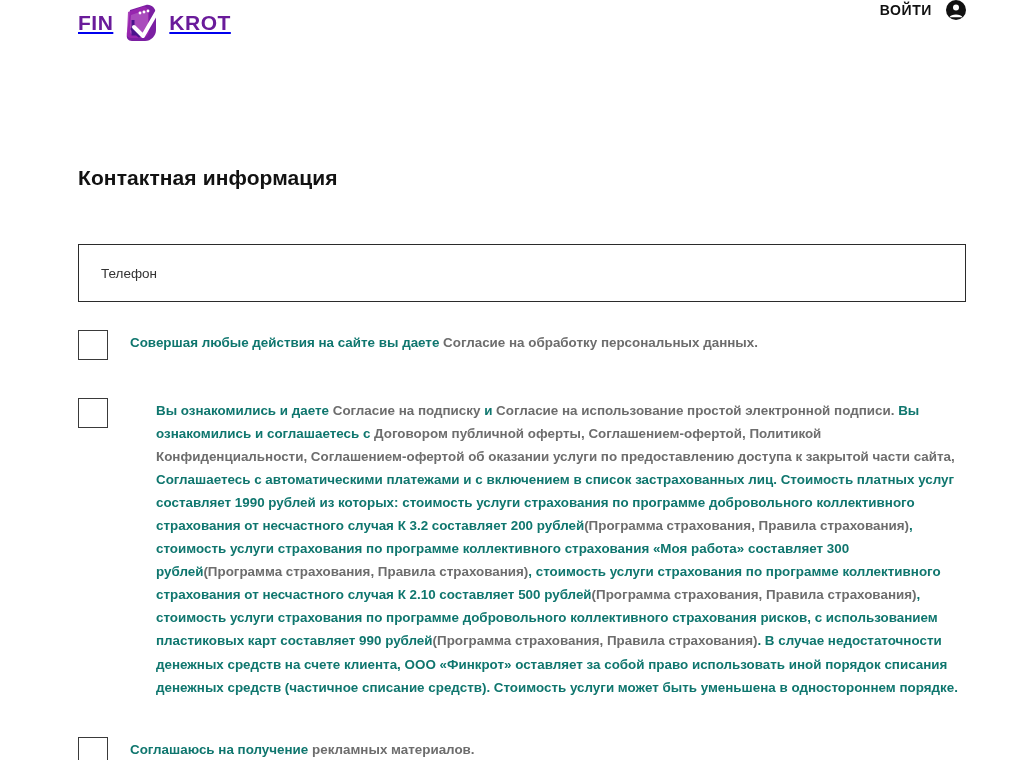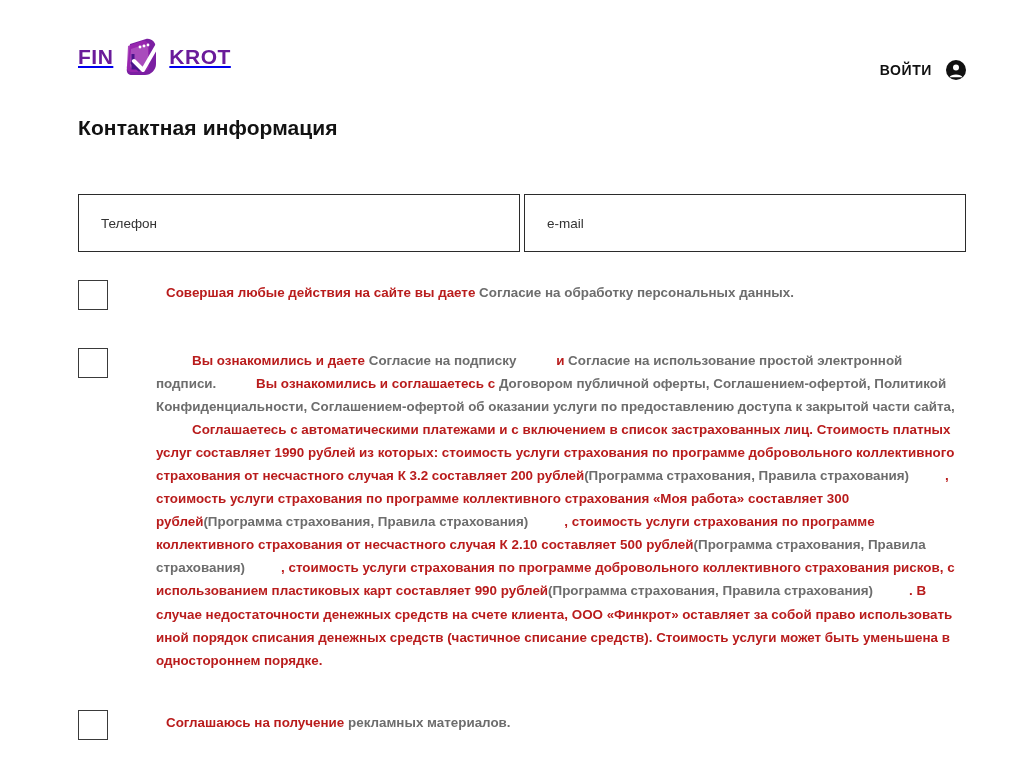--- a/index.html
+++ b/index.html
@@ -15,21 +15,21 @@
     font-family: "Liberation Sans", "DejaVu Sans", sans-serif;
     color: #1a1a1a;
     overflow: hidden;
   }
 
   
   .site-header {
     height: 80px;
     padding: 0 58px 0 78px;
     display: flex;
-    align-items: flex-end;
+    align-items: flex-start;
     justify-content: space-between;
   }
   .logo {
     display: flex;
     align-items: center;
     gap: 4px;
     user-select: none;
   }
   .logo-word {
     font-size: 21px;
@@ -63,21 +63,21 @@
     display: block;
   }
 
   
   .page-main {
     padding: 0 58px 0 78px;
   }
   .page-title {
     font-size: 21px;
     font-weight: 700;
-    margin: 36px 0 0 0;
+    margin: 86px 0 0 0;
     color: #121212;
     letter-spacing: 0.1px;
   }
 
   .fields-row {
     display: flex;
     gap: 4px;
     margin-top: 54px;
   }
   .field {
@@ -123,23 +123,22 @@
     cursor: pointer;
   }
   .consent-text {
     font-size: 13.4px;
     line-height: 1.72;
     color: #6d6d6d;
     max-width: 845px;
     padding-top: 3px;
   }
   .consent-text b {
-    color: #b91c1c;
-    font-weight: 700;
-    margin-left: 36px;
+    color: #0f766e;
+    font-weight: 700;
   }
   .consent-text .plain {
     color: #6d6d6d;
     font-weight: 700;
   }
 </style>
 </head>
 <body>
 
 <header class="site-header">
@@ -176,23 +175,20 @@
 </header>
 
 <main class="page-main">
 
   <h1 class="page-title">Контактная информация</h1>
 
   <div class="fields-row">
     <div class="field">
       <input type="tel" placeholder="Телефон" style="">
     </div>
-    <div class="field">
-      <input type="email" placeholder="e-mail" style="">
-    </div>
   </div>
 
   <div class="consent-row row-1">
     <div class="checkbox"></div>
     <div class="consent-text"><b>Совершая любые действия на сайте вы даете </b><span class="plain">Согласие на обработку персональных данных.</span></div>
   </div>
 
   <div class="consent-row row-2">
     <div class="checkbox"></div>
     <div class="consent-text"><b>Вы ознакомились и даете </b><span class="plain">Согласие на подписку </span><b>и </b><span class="plain">Согласие на использование простой электронной подписи.</span><span class="plain"> </span><b>Вы ознакомились и соглашаетесь с </b><span class="plain">Договором публичной оферты, Соглашением-офертой, Политикой Конфиденциальности, Соглашением-офертой об оказании услуги по предоставлению доступа к закрытой части сайта, </span><b>Соглашаетесь с автоматическими платежами и с включением в список застрахованных лиц. Стоимость платных услуг составляет 1990 рублей из которых: стоимость услуги страхования по программе добровольного коллективного страхования от несчастного случая К 3.2 составляет 200 рублей</b><span class="plain">(Программа страхования, Правила страхования)</span><b>, стоимость услуги страхования по программе коллективного страхования «Моя работа» составляет 300 рублей</b><span class="plain">(Программа страхования, Правила страхования)</span><b>, стоимость услуги страхования по программе коллективного страхования от несчастного случая К 2.10 составляет 500 рублей</b><span class="plain">(Программа страхования, Правила страхования)</span><b>, стоимость услуги страхования по программе добровольного коллективного страхования рисков, с использованием пластиковых карт составляет 990 рублей</b><span class="plain">(Программа страхования, Правила страхования)</span><b>. В случае недостаточности денежных средств на счете клиента, ООО «Финкрот» оставляет за собой право использовать иной порядок списания денежных средств (частичное списание средств). Стоимость услуги может быть уменьшена в одностороннем порядке.</b></div>

